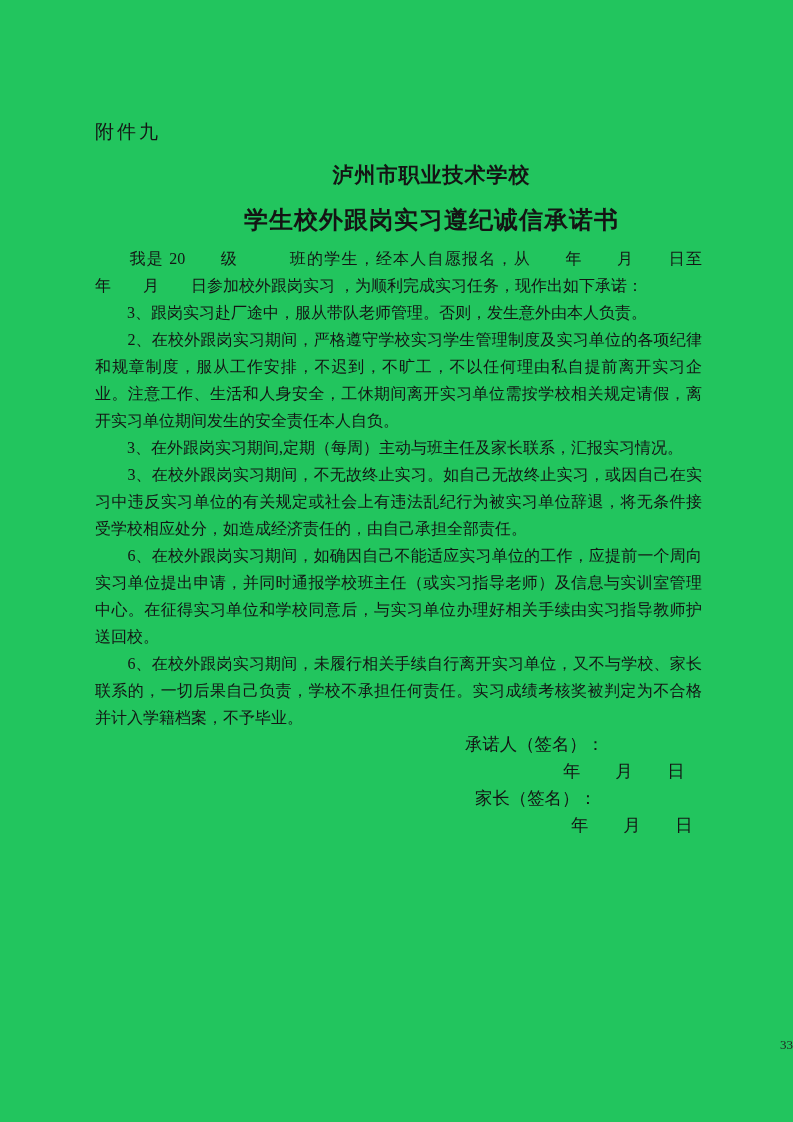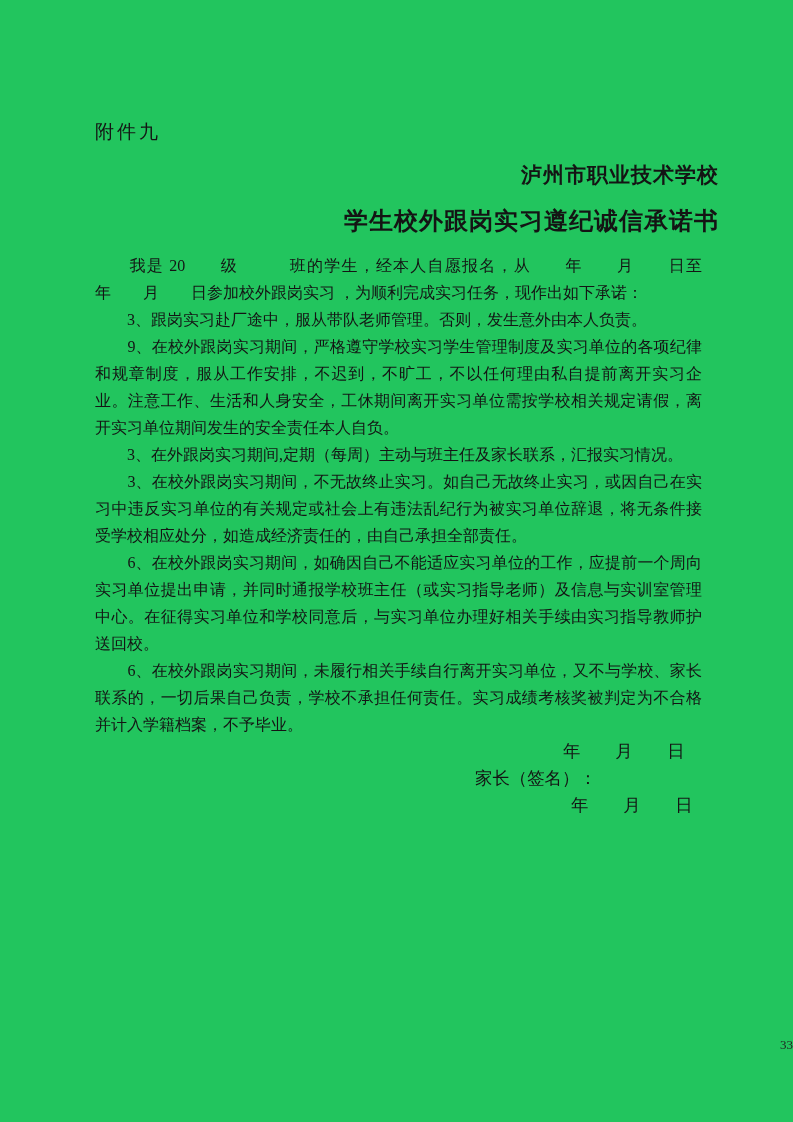--- a/index.html
+++ b/index.html
@@ -22,25 +22,25 @@
   .attach {
     font-family: "Liberation Serif", "DejaVu Serif", serif;
     font-size: 19px;
     line-height: 27px;
     letter-spacing: 3px;
     margin: 0;
   }
   .title1, .title2 {
     font-family: "Liberation Sans", "DejaVu Sans", sans-serif;
     font-weight: bold;
-    text-align: right;
+    text-align: center;
     position: relative;
     left: 33px;
     letter-spacing: 1px;
-    margin: 16px;
+    margin: 8px;
   }
   .title1 {
     font-size: 21px;
     line-height: 30px;
     margin-top: 15px;
   }
   .title2 {
     font-size: 24px;
     line-height: 30px;
     margin-top: 15px;
@@ -87,30 +87,31 @@
     <p class="attach">附件九</p>
 
     <h1 class="title1">泸州市职业技术学校</h1>
 
     <h2 class="title2">学生校外跟岗实习遵纪诚信承诺书</h2>
 
     <p class="para body-start">　　我是 20　　级　　　班的学生，经本人自愿报名，从　　年　　月　　日至　　年　　月　　日参加校外跟岗实习 ，为顺利完成实习任务，现作出如下承诺：</p>
 
     <p class="para">　　3、跟岗实习赴厂途中，服从带队老师管理。否则，发生意外由本人负责。</p>
 
-    <p class="para">　　9、在校外跟岗实习期间，严格遵守学校实习学生管理制度及实习单位的各项纪律和规章制度，服从工作安排，不迟到，不旷工，不以任何理由私自提前离开实习企业。注意工作、生活和人身安全，工休期间离开实习单位需按学校相关规定请假，离开实习单位期间发生的安全责任本人自负。</p>
+    <p class="para">　　2、在校外跟岗实习期间，严格遵守学校实习学生管理制度及实习单位的各项纪律和规章制度，服从工作安排，不迟到，不旷工，不以任何理由私自提前离开实习企业。注意工作、生活和人身安全，工休期间离开实习单位需按学校相关规定请假，离开实习单位期间发生的安全责任本人自负。</p>
 
     <p class="para">　　3、在外跟岗实习期间,定期（每周）主动与班主任及家长联系，汇报实习情况。</p>
 
     <p class="para">　　3、在校外跟岗实习期间，不无故终止实习。如自己无故终止实习，或因自己在实习中违反实习单位的有关规定或社会上有违法乱纪行为被实习单位辞退，将无条件接受学校相应处分，如造成经济责任的，由自己承担全部责任。</p>
 
     <p class="para">　　6、在校外跟岗实习期间，如确因自己不能适应实习单位的工作，应提前一个周向实习单位提出申请，并同时通报学校班主任（或实习指导老师）及信息与实训室管理中心。在征得实习单位和学校同意后，与实习单位办理好相关手续由实习指导教师护送回校。</p>
 
     <p class="para">　　6、在校外跟岗实习期间，未履行相关手续自行离开实习单位，又不与学校、家长联系的，一切后果自己负责，学校不承担任何责任。实习成绩考核奖被判定为不合格并计入学籍档案，不予毕业。</p>
 
+    <p class="sig sig-student">承诺人（签名）：</p>
 
     <p class="date date-student">年　　月　　日</p>
 
 
     <p class="sig sig-parent">家长（签名）：</p>
 
     <p class="date date-parent">年　　月　　日</p>
 
   </div>
 

